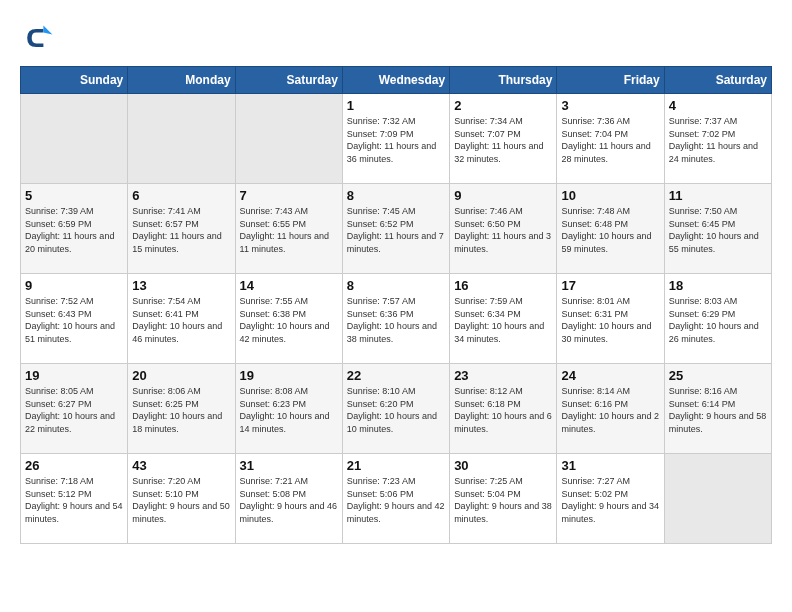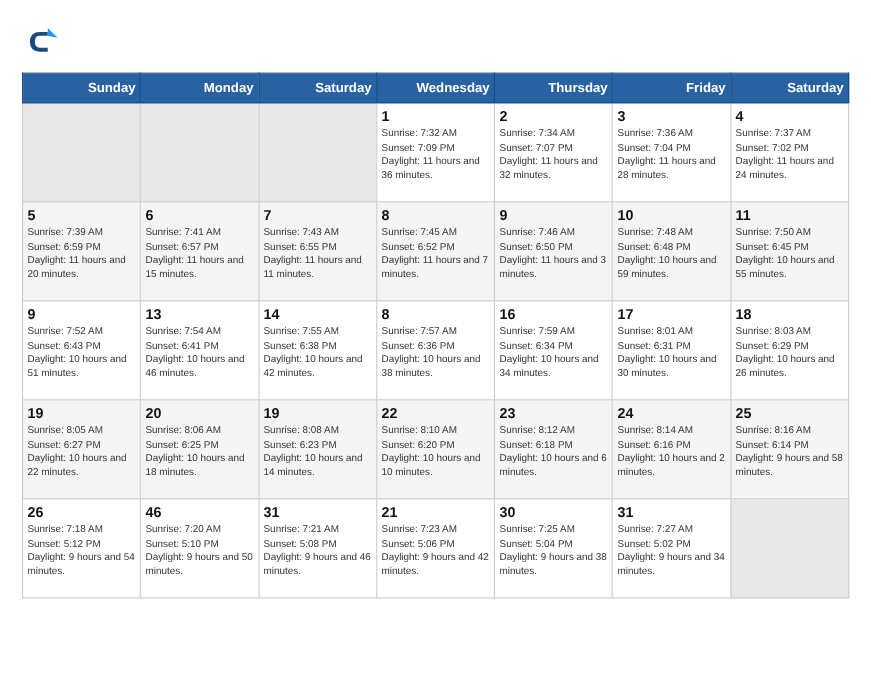--- a/index.html
+++ b/index.html
@@ -230,21 +230,21 @@
           <div class="day-number">25</div>
           <div class="day-info">Sunrise: 8:16 AM<br>Sunset: 6:14 PM<br>Daylight: 9 hours and 58 minutes.</div>
         </td>
       </tr>
       <tr>
         <td>
           <div class="day-number">26</div>
           <div class="day-info">Sunrise: 7:18 AM<br>Sunset: 5:12 PM<br>Daylight: 9 hours and 54 minutes.</div>
         </td>
         <td>
-          <div class="day-number">46</div>
+          <div class="day-number">43</div>
           <div class="day-info">Sunrise: 7:20 AM<br>Sunset: 5:10 PM<br>Daylight: 9 hours and 50 minutes.</div>
         </td>
         <td>
           <div class="day-number">31</div>
           <div class="day-info">Sunrise: 7:21 AM<br>Sunset: 5:08 PM<br>Daylight: 9 hours and 46 minutes.</div>
         </td>
         <td>
           <div class="day-number">21</div>
           <div class="day-info">Sunrise: 7:23 AM<br>Sunset: 5:06 PM<br>Daylight: 9 hours and 42 minutes.</div>
         </td>

